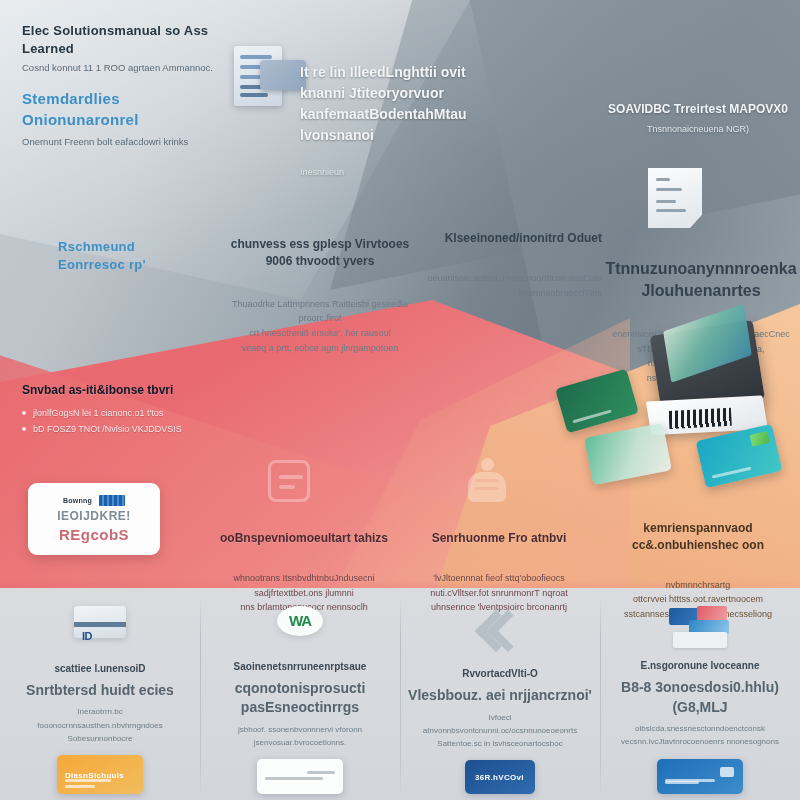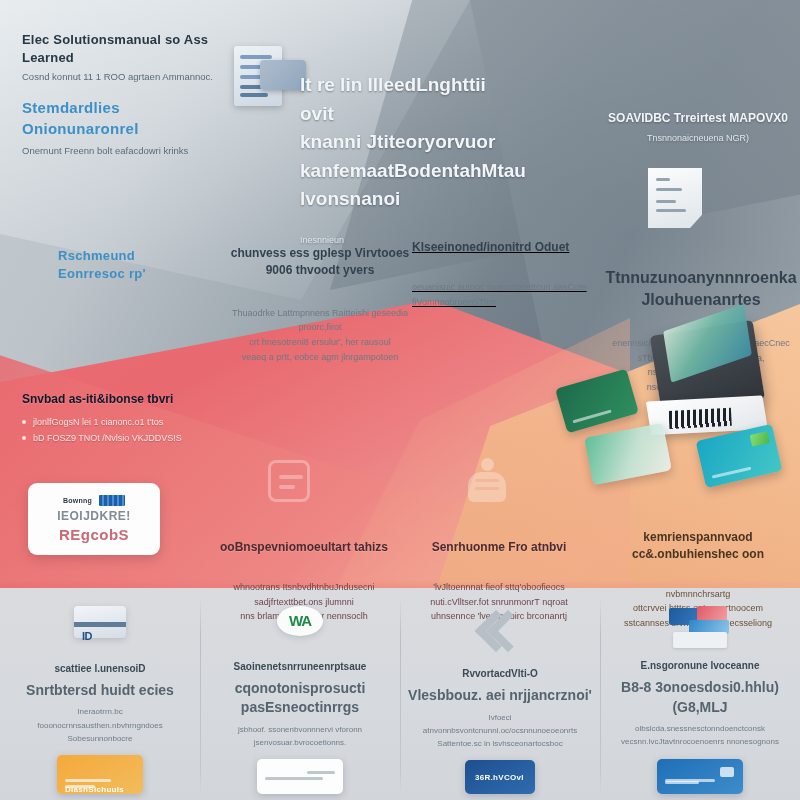--- a/index.html
+++ b/index.html
@@ -69,31 +69,31 @@
     position:absolute; left:0; top:584px; width:800px; height:6px;
     background:linear-gradient(90deg,rgba(232,105,111,.55),rgba(241,166,136,.55));
     filter:blur(2px);
   }
   .vdiv{
     position:absolute; top:598px; width:1px; height:196px;
     background:linear-gradient(180deg,rgba(160,168,176,0),rgba(160,168,176,.55) 20%,rgba(160,168,176,.35) 85%,rgba(160,168,176,0));
   }
 
   
-  .tb{ position:absolute;margin-top:9px; }
+  .tb{ position:absolute; }
   .h-dark{
     font-size:13px; font-weight:bold; color:#273845; letter-spacing:.2px;
     line-height:1.35;
   }
   .h-blue{
     font-size:15px; font-weight:bold; color:#3d90c6; letter-spacing:.3px;
     line-height:1.35;
   }
   .h-white{
-    font-size:19px; font-weight:bold; color:#f2f5f7; line-height:1.5;
+    font-size:14px; font-weight:bold; color:#f2f5f7; line-height:1.5;
     text-shadow:0 1px 2px rgba(40,52,62,.45);
   }
   .h-slate{
     font-size:12px; font-weight:bold; color:#33424f; line-height:1.4;
   }
   .sub-dark{ font-size:9.5px; color:#5a6b78; line-height:1.6; }
   .sub-muted{ font-size:9px; color:#6b7a86; line-height:1.65; }
   .sub-light{ font-size:9px; color:#e2e8ec; line-height:1.6;
               text-shadow:0 1px 2px rgba(40,52,62,.40); }
   .h-onred{ font-size:12px; font-weight:bold; color:#4a2b31; line-height:1.4;
@@ -255,21 +255,21 @@
           box-shadow:0 2px 7px rgba(70,80,90,.25); position:relative; overflow:hidden; }
   .bcard.orange{ background:linear-gradient(150deg,#f5a93a,#f2bc5e); }
   .bcard.white{ background:#fcfdfd; }
   .bcard.navy{ background:linear-gradient(150deg,#1d4f8f,#2f6cb0); width:70px; height:40px; }
   .bcard.blue{ background:linear-gradient(150deg,#1f6fb8,#3d8ccb); }
   .bcard .cl{ position:absolute; left:8px; height:3px; border-radius:2px;
               background:rgba(255,255,255,.65); }
   .bcard.white .cl{ background:rgba(120,132,142,.45); }
   .bcard .chip{ position:absolute; right:9px; top:8px; width:14px; height:10px;
                 border-radius:2px; background:rgba(255,255,255,.75); }
-  .bcard .ctxt{ position:absolute; left:8px; top:30px; font-size:8px;
+  .bcard .ctxt{ position:absolute; left:8px; top:16px; font-size:8px;
                 font-weight:bold; color:#fff; letter-spacing:.3px; }
   .bcard.navy .ctxt{ top:13px; left:10px; font-size:8px; }
 </style>
 </head>
 <body>
 
 <div class="poster">
 
   <div class="band-top"></div>
   <div class="facet-a"></div>
@@ -324,21 +324,21 @@
   </div>
 
   <div class="tb" style="left:230px; top:218px; width:180px; text-align:center; white-space:pre-line;">
     <div class="h-slate">chunvess ess gplesp Virvtooes
 9006 thvoodt yvers</div>
     <div class="sub-muted" style="margin-top:9px">Thuaodrke Lattmpnnens Raitteishi geseedia proorc,firot
 crt hnesotreni8 ersulur', her rausoul
 veaeq a prtt, eobce agm jlnrgampotoen</div>
   </div>
 
-  <div class="tb" style="left:412px; top:212px; width:190px; text-align:left; white-space:pre-line;text-decoration:underline;">
+  <div class="tb" style="left:412px; top:212px; width:190px; text-align:right; white-space:pre-line;">
     <div class="h-slate">Klseeinoned/inonitrd Oduet</div>
     <div class="sub-muted" style="margin-top:6px">oeuanisnic autnoc rivancnoonttcun aasCote
 fiVomnaobroecciTtim</div>
   </div>
 
   <div style="position:absolute;left:648px;top:168px;width:56px;height:62px">
     <div class="note-icon" style="left:0;top:0">
       <i style="top:10px; width:14px"></i>
       <i style="top:20px; width:26px"></i>
       <i style="top:32px; width:20px"></i>

